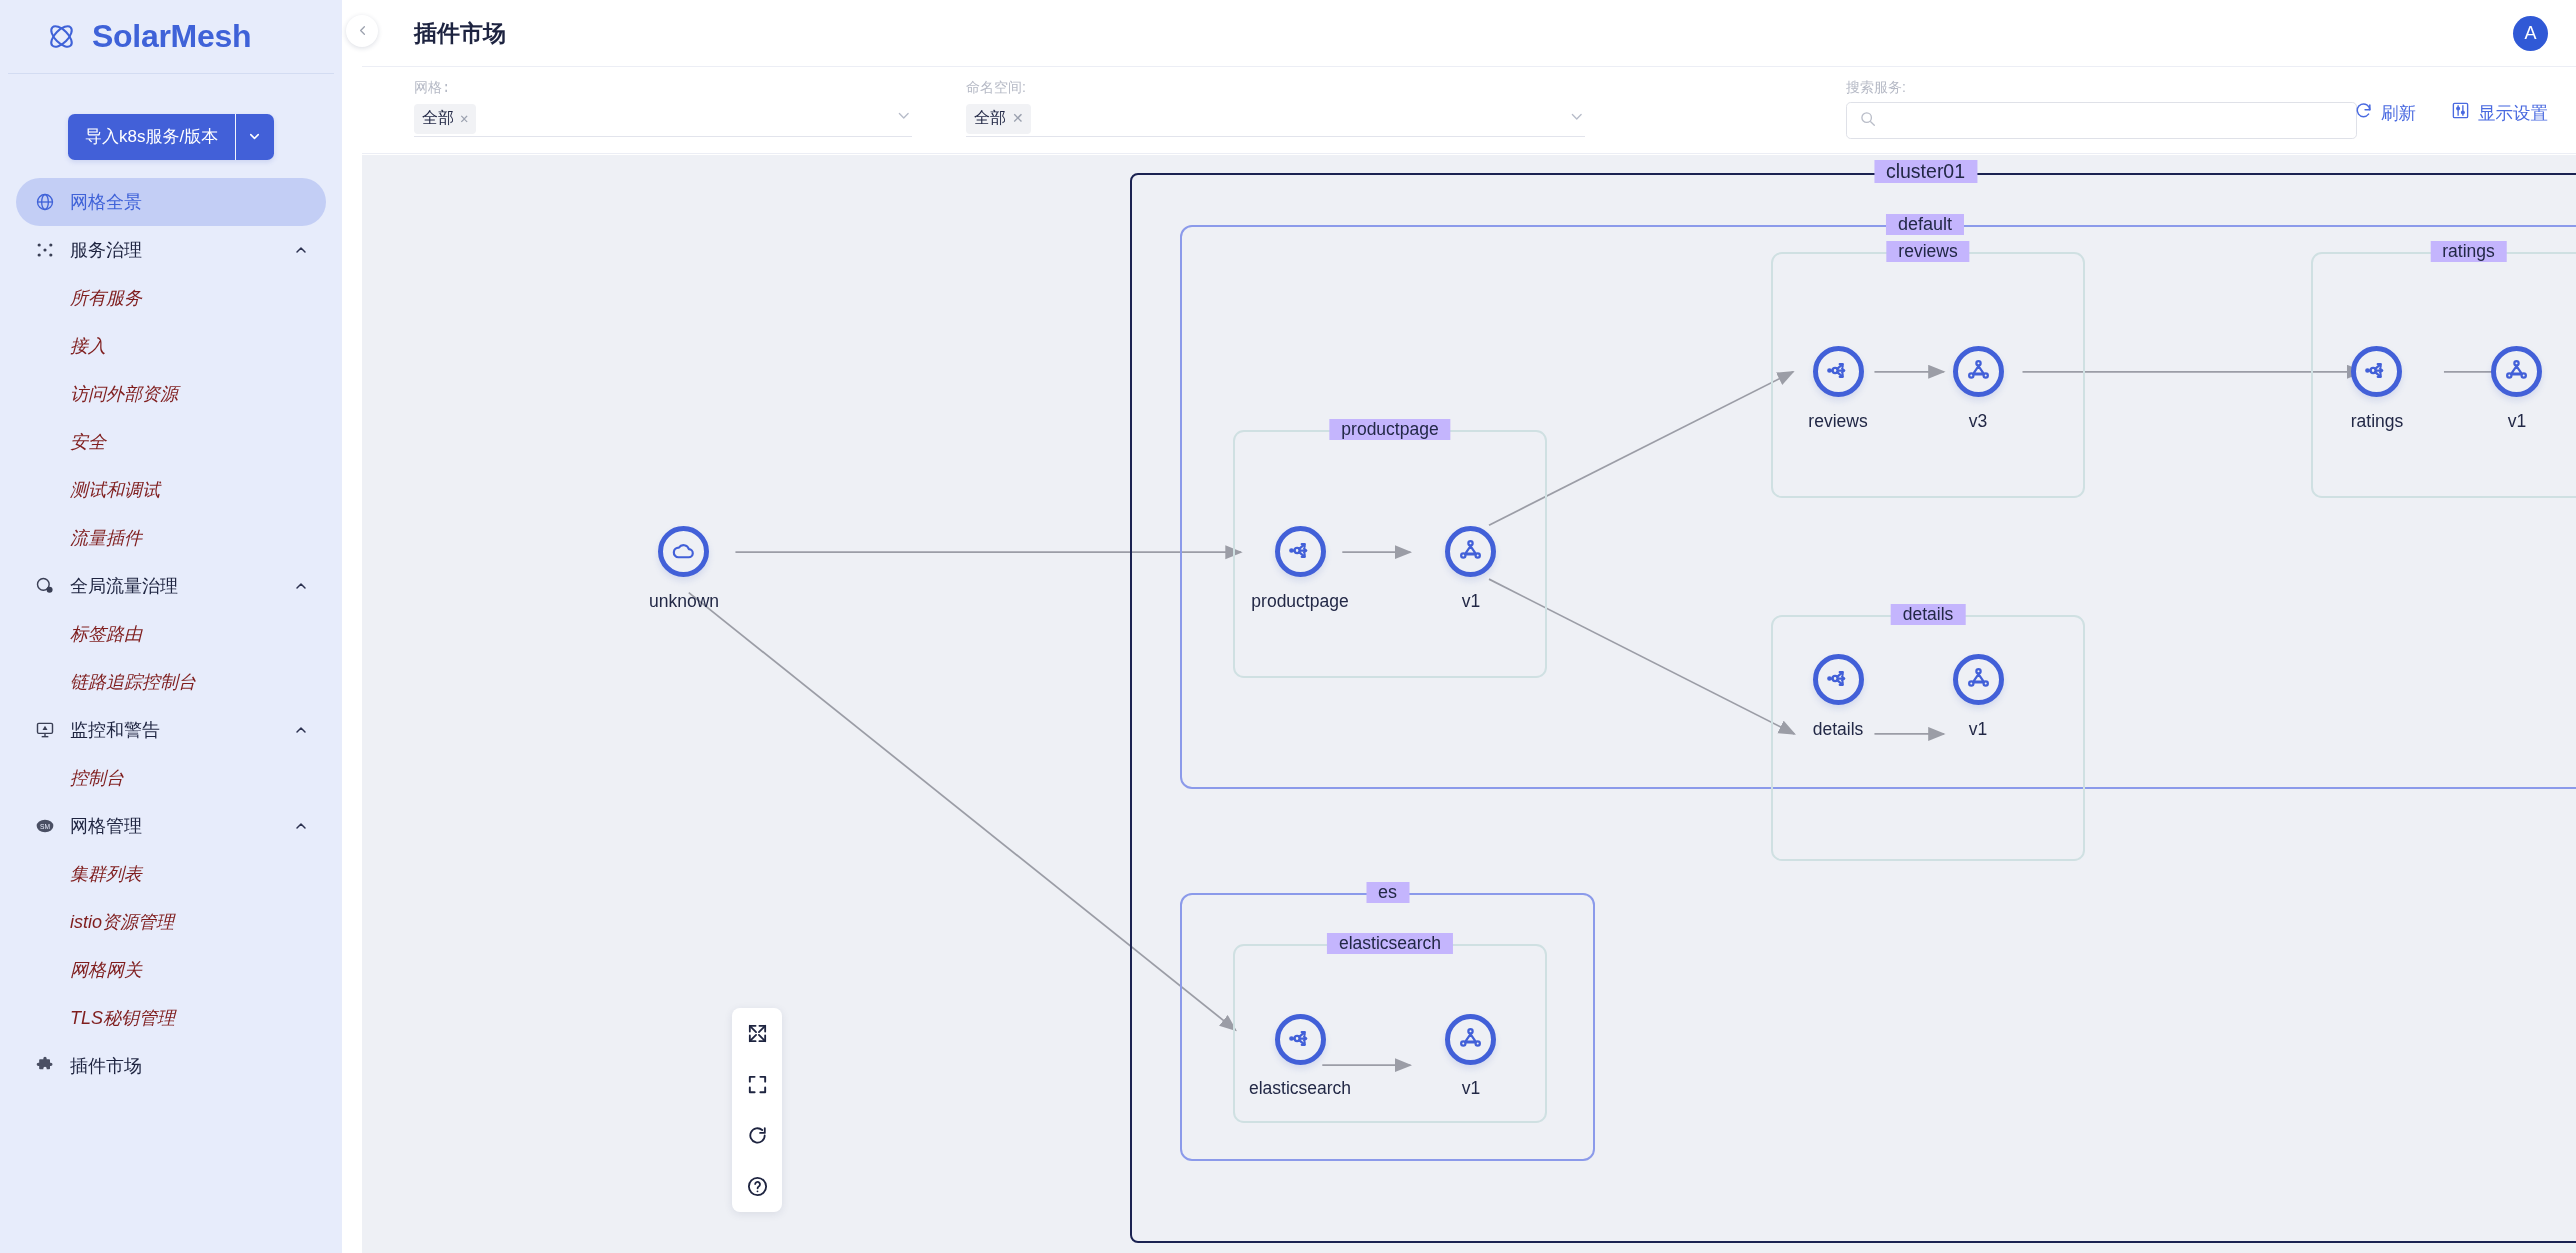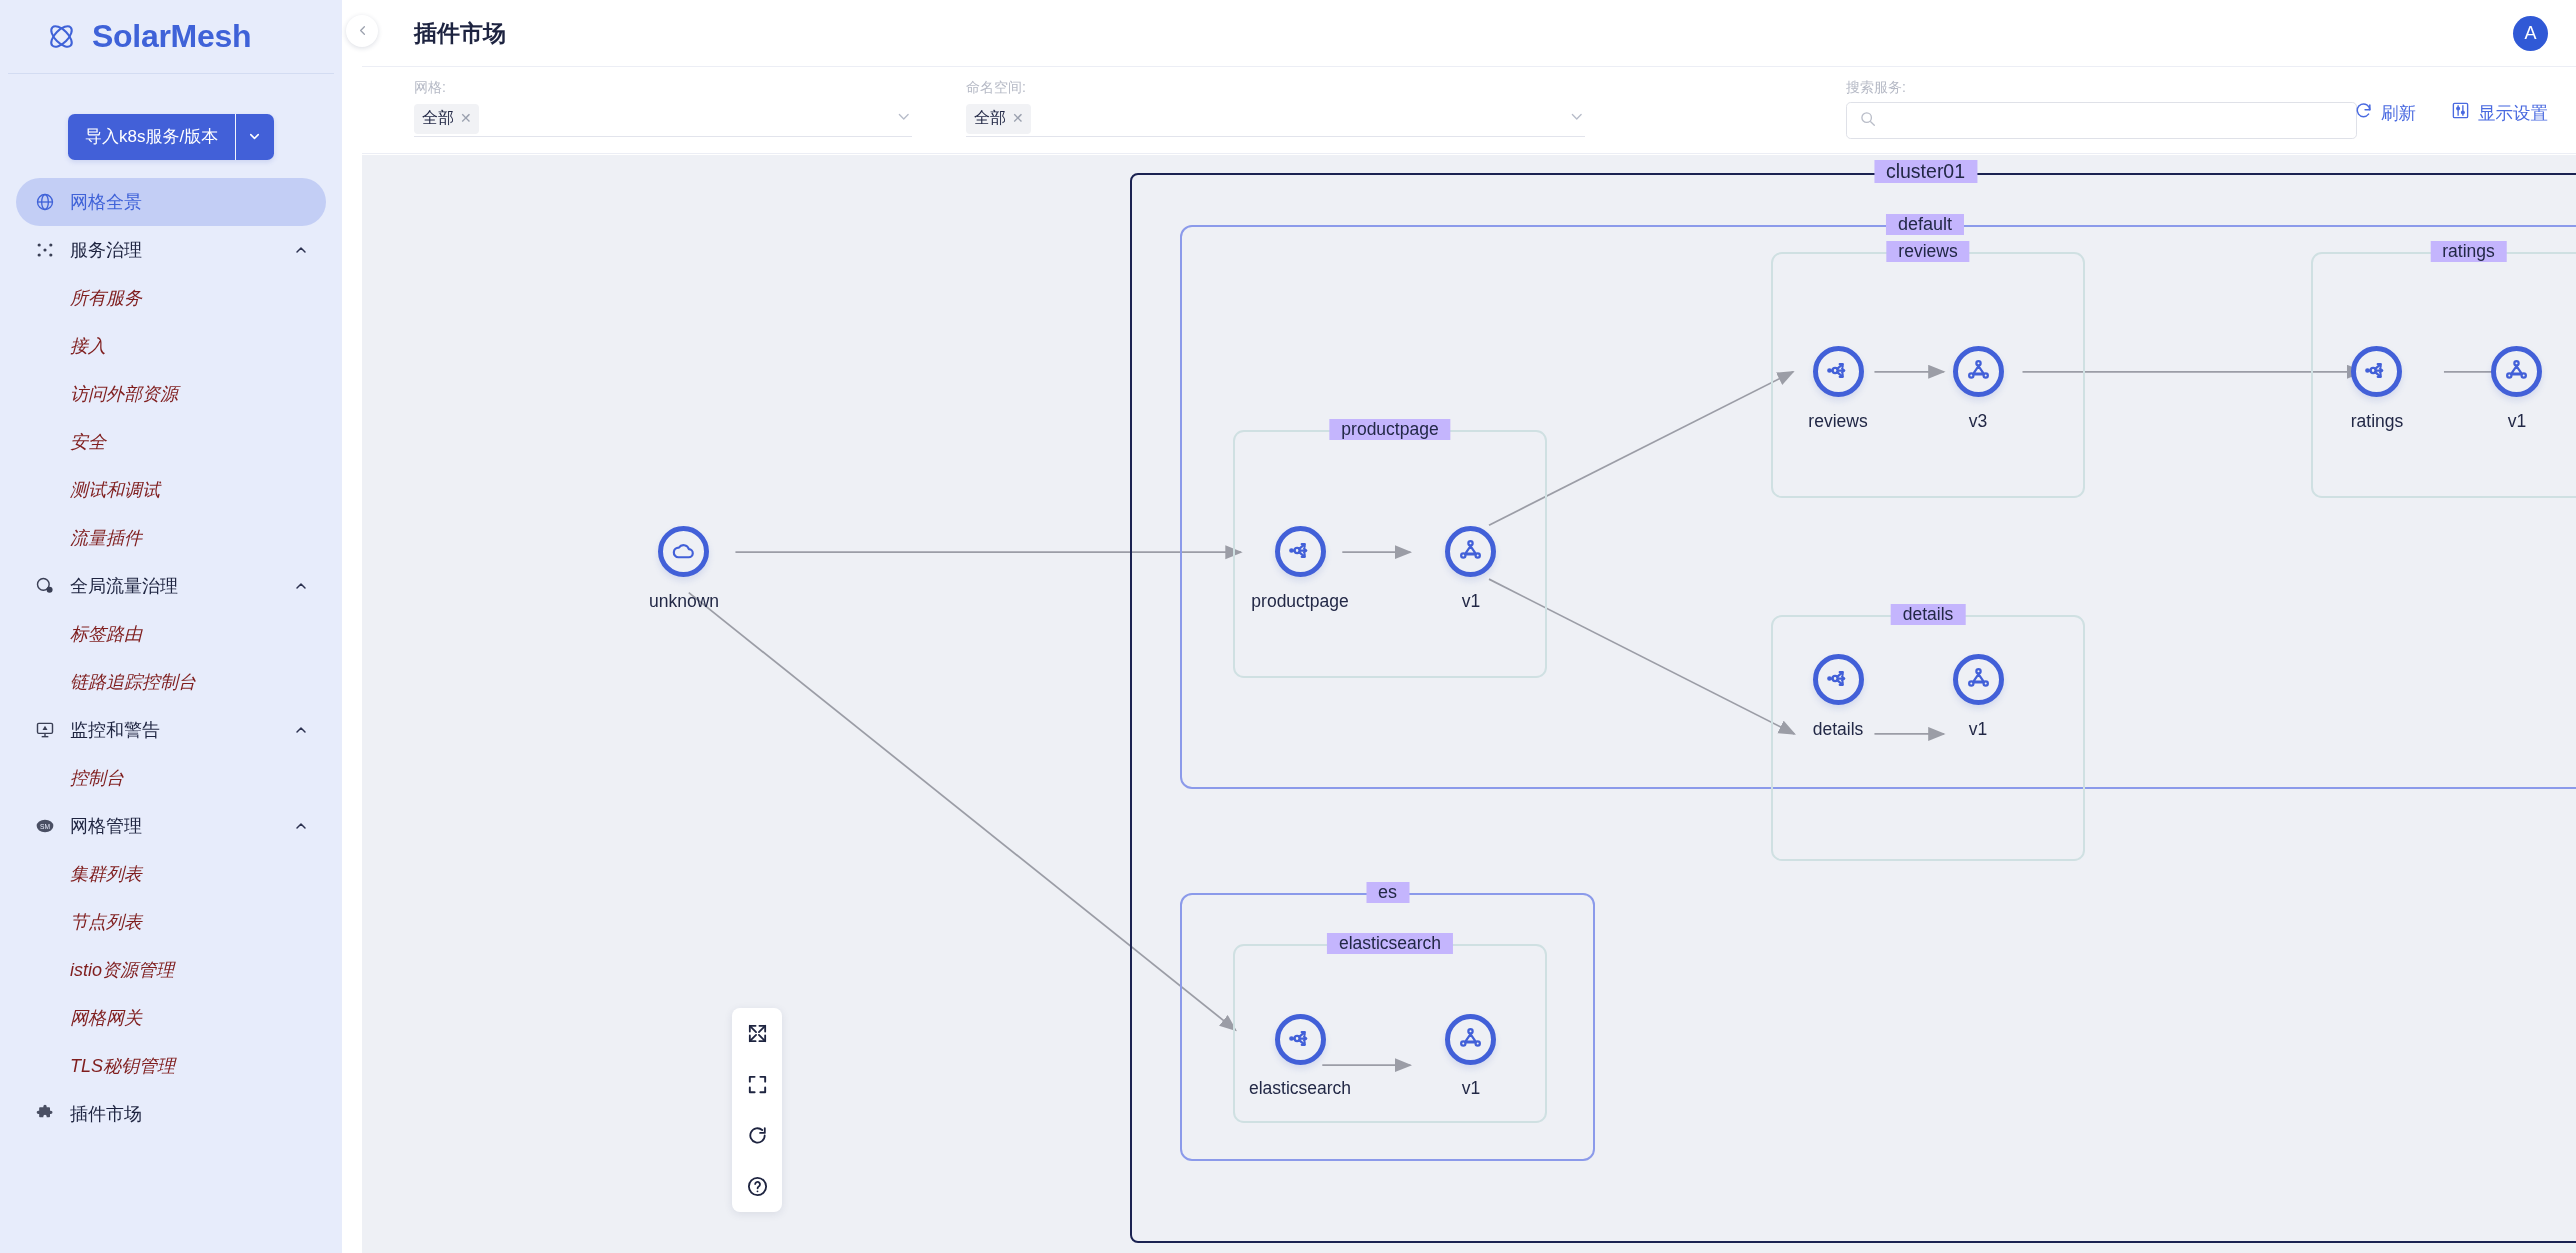--- a/index.html
+++ b/index.html
@@ -336,23 +336,20 @@
           <svg width="16" height="16" viewBox="0 0 24 24" fill="none" stroke="#2c3150" stroke-width="2.2" stroke-linecap="round" stroke-linejoin="round">
               <polyline points="6 15 12 9 18 15"></polyline>
             </svg>
         </span>
       </div>
 
       <div class="nav-sub">
           <span>集群列表</span>
         </div>
       <div class="nav-sub">
-          <span>节点列表</span>
-        </div>
-      <div class="nav-sub">
           <span>istio资源管理</span>
         </div>
       <div class="nav-sub">
           <span>网格网关</span>
         </div>
       <div class="nav-sub">
           <span>TLS秘钥管理</span>
         </div>
 
       <div class="nav-item">
@@ -379,21 +376,21 @@
 
     <div class="topbar">
       <span class="page-title">插件市场</span>
       <div class="avatar">
         <span>A</span>
       </div>
     </div>
 
     <div class="toolbar">
 
-      <div class="filter" style="left:52px; width:498px;">
+      <div class="filter" style="left:52px; width:498px;font-family:Liberation Mono, monospace;">
         <div class="filter-label">网格:</div>
         <div class="filter-control">
           <span class="tag">
             <span>全部</span>
             <span class="tag-x">✕</span>
           </span>
           <span class="filter-caret">
             <svg width="17.5" height="17.5" viewBox="0 0 24 24" fill="none" stroke="#b7bcc9" stroke-width="1.8" stroke-linecap="round" stroke-linejoin="round">
                 <polyline points="6 9 12 15 18 9"></polyline>
               </svg>

